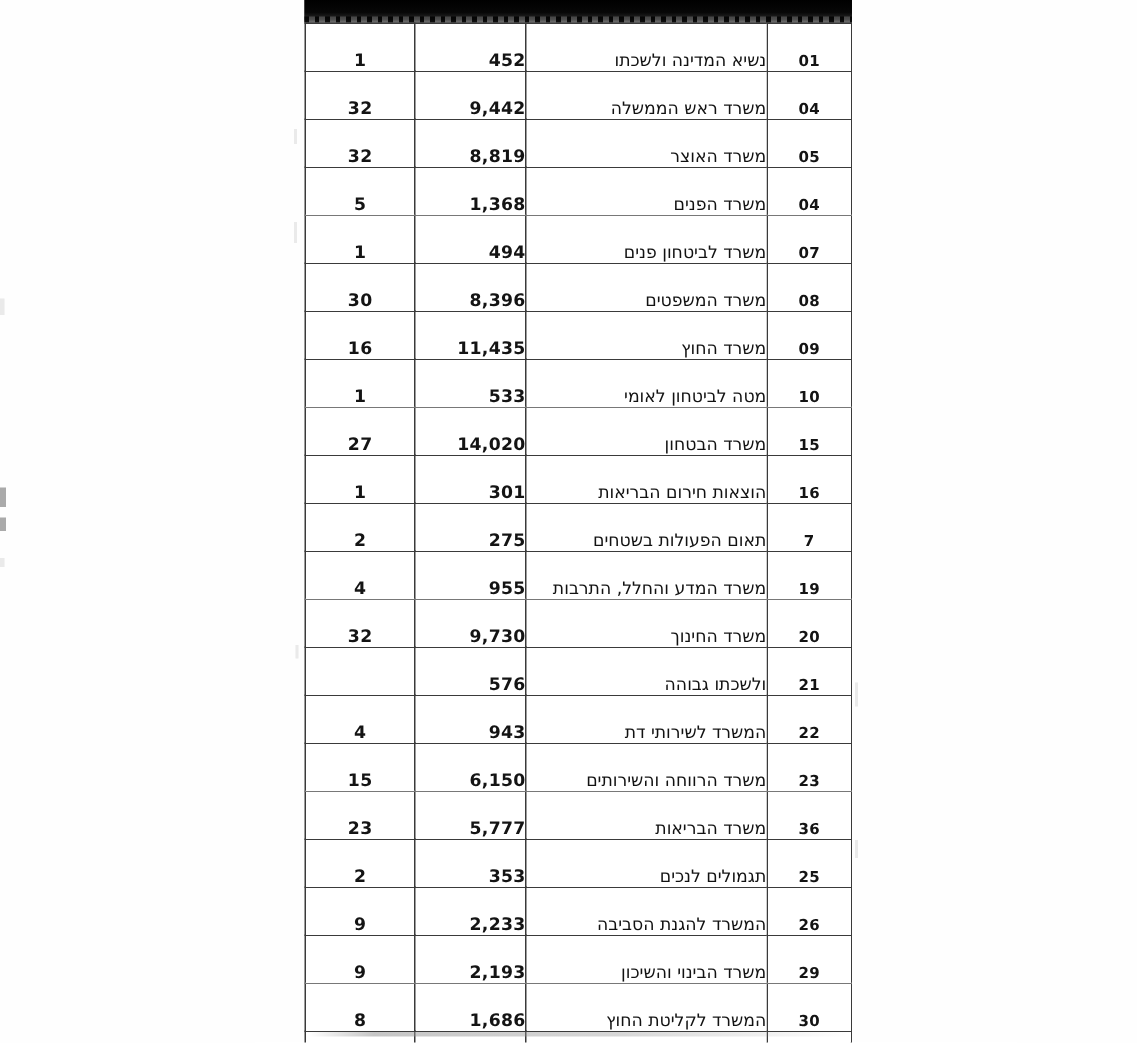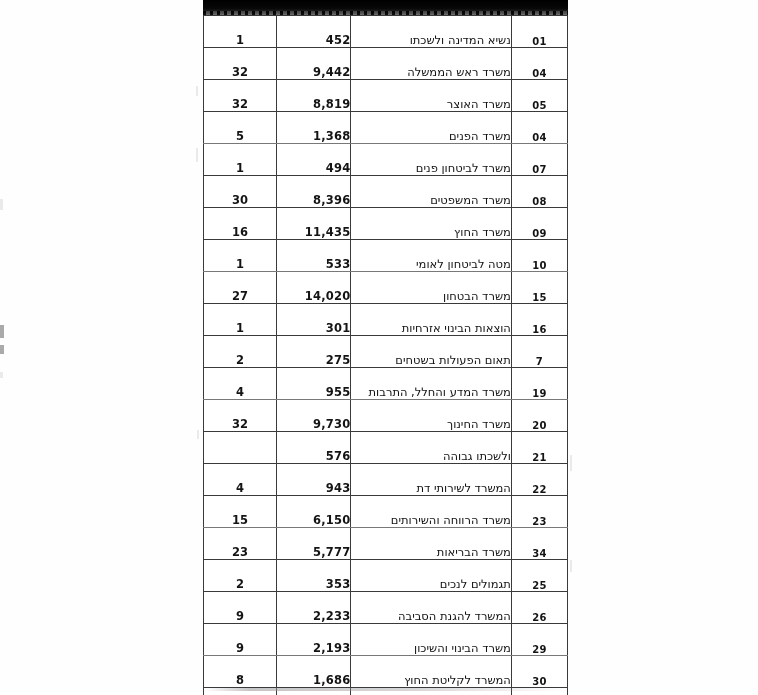--- a/index.html
+++ b/index.html
@@ -212,21 +212,21 @@
           <td class="cell-count">1</td>
         </tr>
         <tr>
           <td class="cell-code">15</td>
           <td class="cell-name">משרד הבטחון</td>
           <td class="cell-amount">14,020</td>
           <td class="cell-count">27</td>
         </tr>
         <tr>
           <td class="cell-code">16</td>
-          <td class="cell-name">הוצאות הבינוי אזרחיות</td>
+          <td class="cell-name">הוצאות חירום הבריאות</td>
           <td class="cell-amount">301</td>
           <td class="cell-count">1</td>
         </tr>
         <tr>
           <td class="cell-code">7</td>
           <td class="cell-name">תאום הפעולות בשטחים</td>
           <td class="cell-amount">275</td>
           <td class="cell-count">2</td>
         </tr>
         <tr>
@@ -253,21 +253,21 @@
           <td class="cell-amount">943</td>
           <td class="cell-count">4</td>
         </tr>
         <tr>
           <td class="cell-code">23</td>
           <td class="cell-name">משרד הרווחה והשירותים</td>
           <td class="cell-amount">6,150</td>
           <td class="cell-count">15</td>
         </tr>
         <tr>
-          <td class="cell-code">34</td>
+          <td class="cell-code">36</td>
           <td class="cell-name">משרד הבריאות</td>
           <td class="cell-amount">5,777</td>
           <td class="cell-count">23</td>
         </tr>
         <tr>
           <td class="cell-code">25</td>
           <td class="cell-name">תגמולים לנכים</td>
           <td class="cell-amount">353</td>
           <td class="cell-count">2</td>
         </tr>

